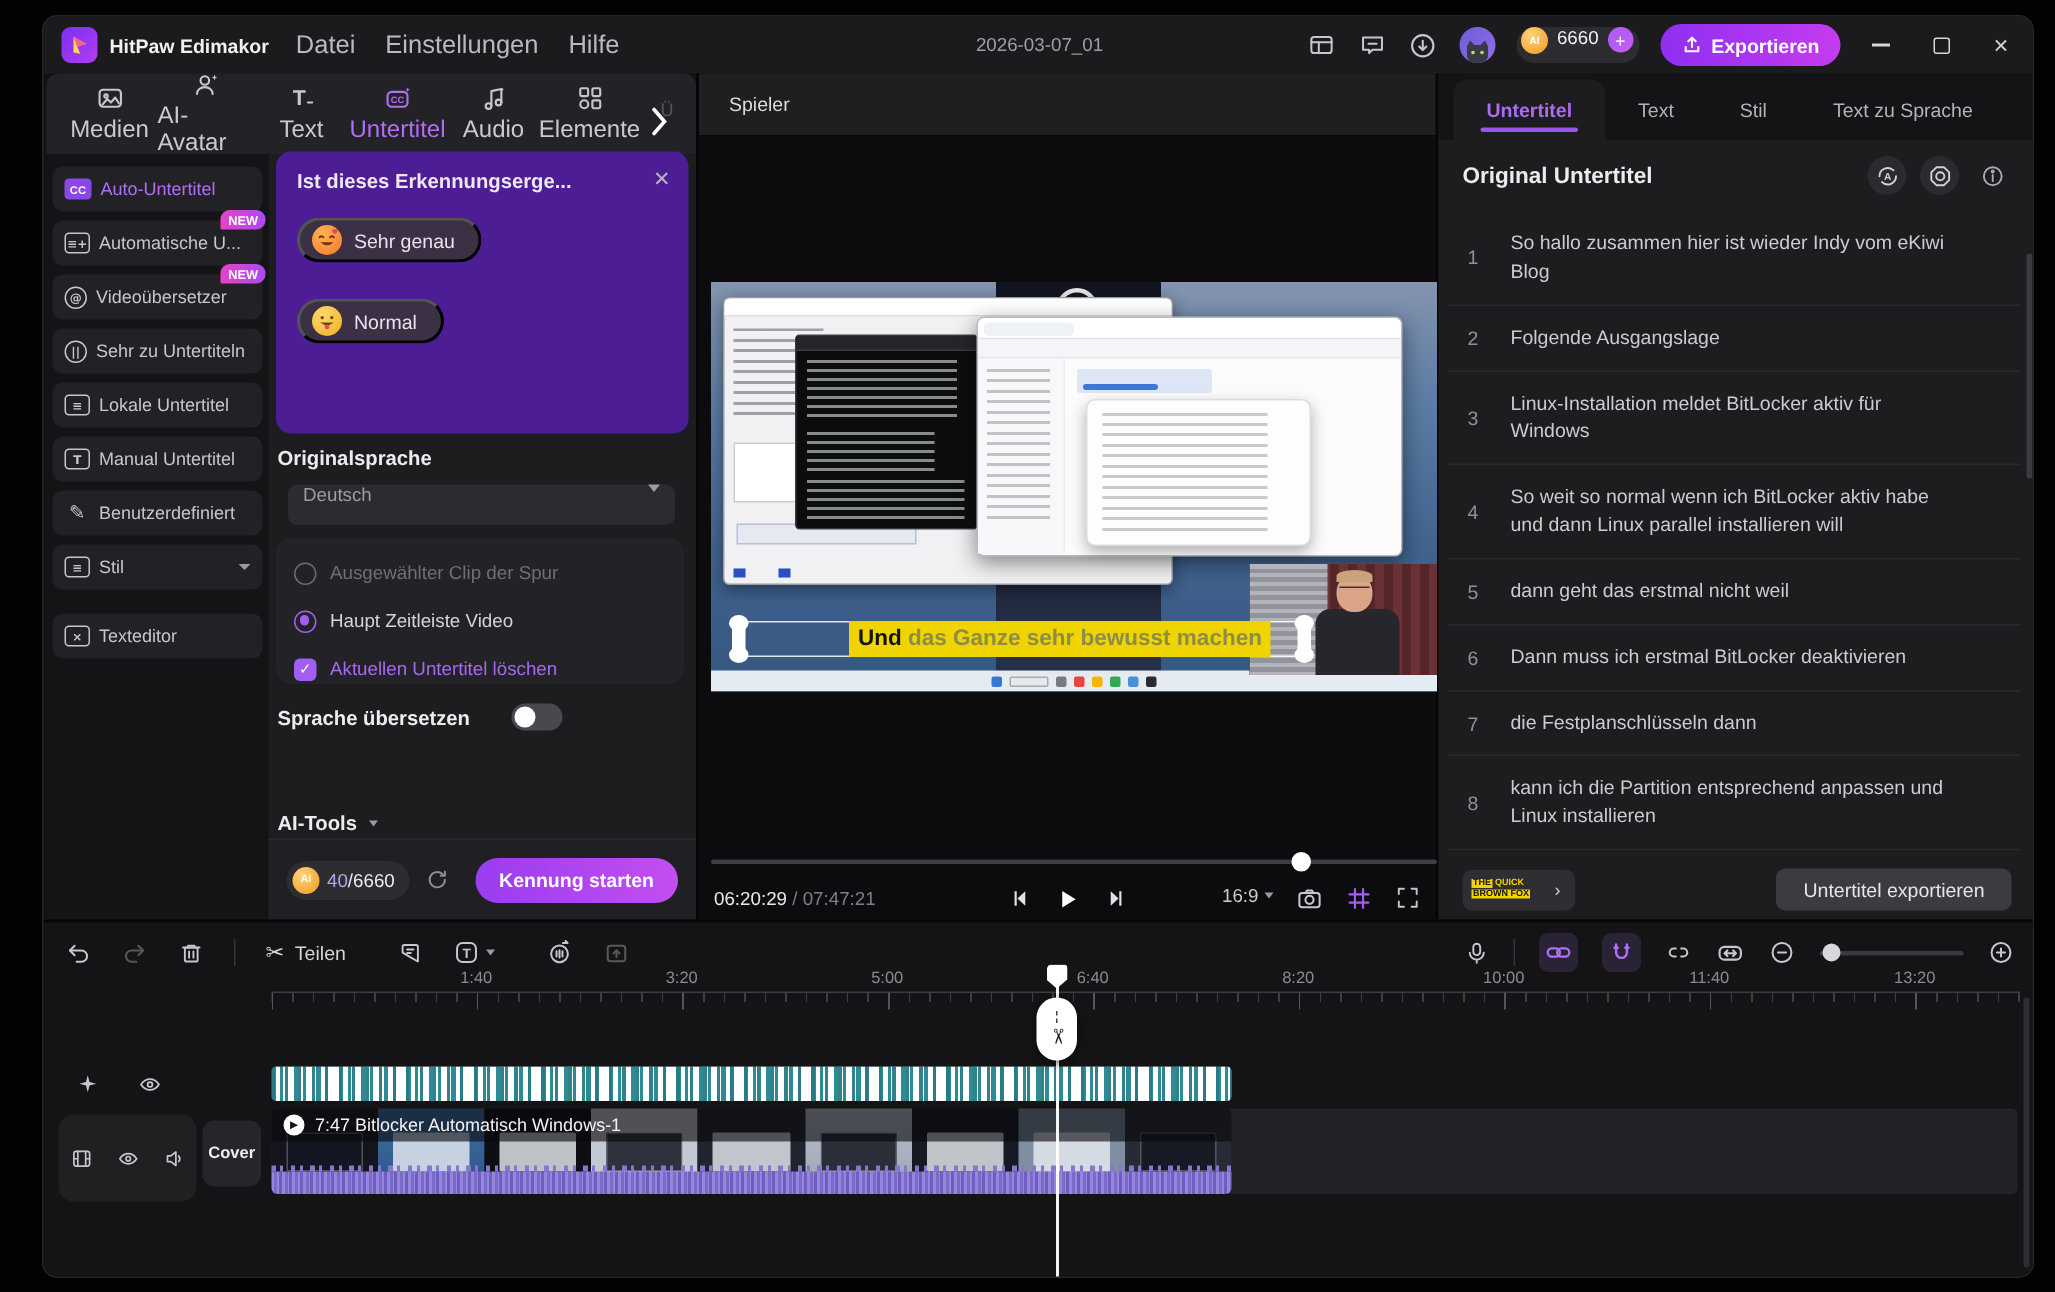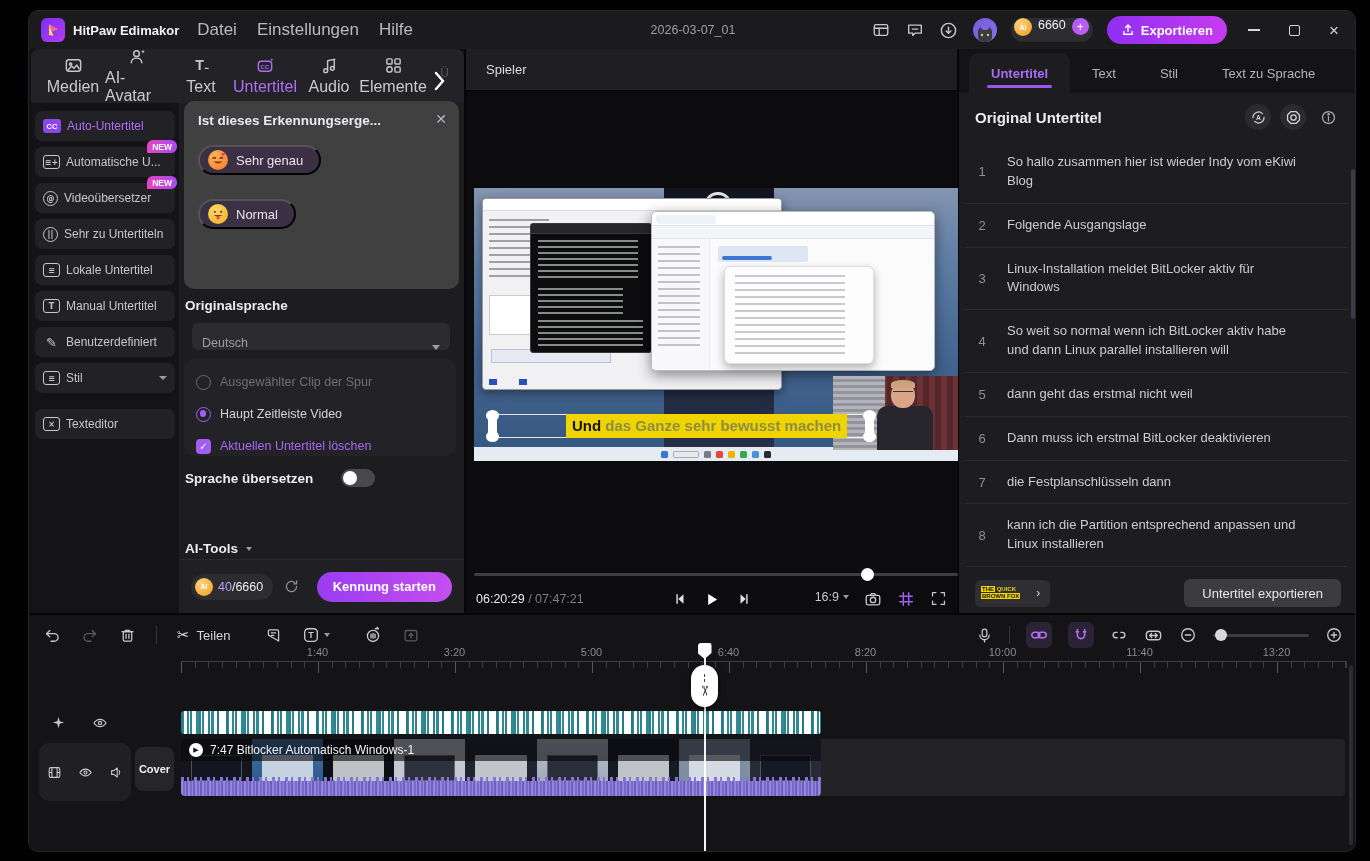--- a/index.html
+++ b/index.html
@@ -43,26 +43,26 @@
   .sitem{position:absolute;left:4px;width:140px;height:30px;background:#222226;border-radius:7px;display:flex;align-items:center;gap:6px;padding:0 8px;color:#c6c6cc;font-size:12px;cursor:default}
   .sitem.active{color:#b06ef5}
   .sic{min-width:17px;height:14px;border:1.3px solid currentColor;border-radius:3px;display:inline-flex;align-items:center;justify-content:center;font-size:8px;font-weight:700;font-family:"DejaVu Sans",sans-serif}
   .sic.round{border-radius:50%;min-width:15px;width:15px;height:15px}
   .sic.nob{border:none;font-size:13px}
   .ccfill{min-width:18px;height:14px;background:#8b46e8;color:#fff;border-radius:3px;font-size:7.5px;font-weight:700;display:inline-flex;align-items:center;justify-content:center}
   .newbadge{position:absolute;top:-7px;right:-2px;background:linear-gradient(90deg,#e743c5,#a84bf2);color:#fff;font-size:8.5px;font-weight:700;border-radius:6px 6px 6px 1px;padding:1.5px 5px}
   .schev{margin-left:auto;width:0;height:0;border-left:4px solid transparent;border-right:4px solid transparent;border-top:4.5px solid #9a9aa1}
   
   #panel{position:absolute;left:150px;top:92px;width:285px;height:510px;background:#1d1d20}
-  .fbcard{position:absolute;left:5px;top:-2px;width:275px;height:188px;background:#404040;border-radius:10px;padding:12px 14px}
+  .fbcard{position:absolute;left:5px;top:-2px;width:275px;height:188px;background:#4c1d95;border-radius:10px;padding:12px 14px}
   .fbtitle{font-size:13.5px;font-weight:600;color:#ece7f2}
   .fbx{position:absolute;right:12px;top:10px;font-size:14px;color:#b9b2c4;cursor:default}
   .fbpill{display:inline-flex;align-items:center;gap:8px;background:#3b3044;border-radius:15px;height:30px;padding:0 16px 0 8px;color:#e8e2ee;font-size:13px;margin-top:17px;cursor:default}
   .sect{font-size:13.5px;font-weight:700;color:#ececf0}
-  .select{position:absolute;left:13px;width:258px;height:27px;background:#2b2b30;border-radius:6px;display:flex;align-items:flex-end;padding:0 10px;font-size:12.5px;color:#9c9ca3}
+  .select{position:absolute;left:13px;width:258px;height:27px;background:#2b2b30;border-radius:6px;display:flex;align-items:flex-start;padding:0 10px;font-size:12.5px;color:#9c9ca3}
   .select .chevd{margin-left:auto;width:0;height:0;border-left:4px solid transparent;border-right:4px solid transparent;border-top:5px solid #9c9ca3}
   .optcard{position:absolute;left:5px;top:256px;width:272px;height:97px;background:#232327;border-radius:10px;padding:10px 12px}
   .radio{width:15px;height:15px;border-radius:50%;border:1.6px solid #6b6b72;display:inline-block}
   .radio.sel{border-color:#a15ef0;position:relative}
   .radio.sel::after{content:"";position:absolute;left:2.6px;top:2.6px;width:6.5px;height:6.5px;border-radius:50%;background:#a15ef0}
   .optrow{display:flex;align-items:center;gap:9px;font-size:12.5px;color:#d4d4d9;height:26px}
   .optrow.dis{color:#6e6e75}
   .checkbox{width:15px;height:15px;border-radius:4px;background:#a15ef0;color:#fff;font-size:10px;display:inline-flex;align-items:center;justify-content:center}
   .purp{color:#a569f0}
   .toggle{width:34px;height:18px;border-radius:9px;background:#48484f;position:relative;display:inline-block}

